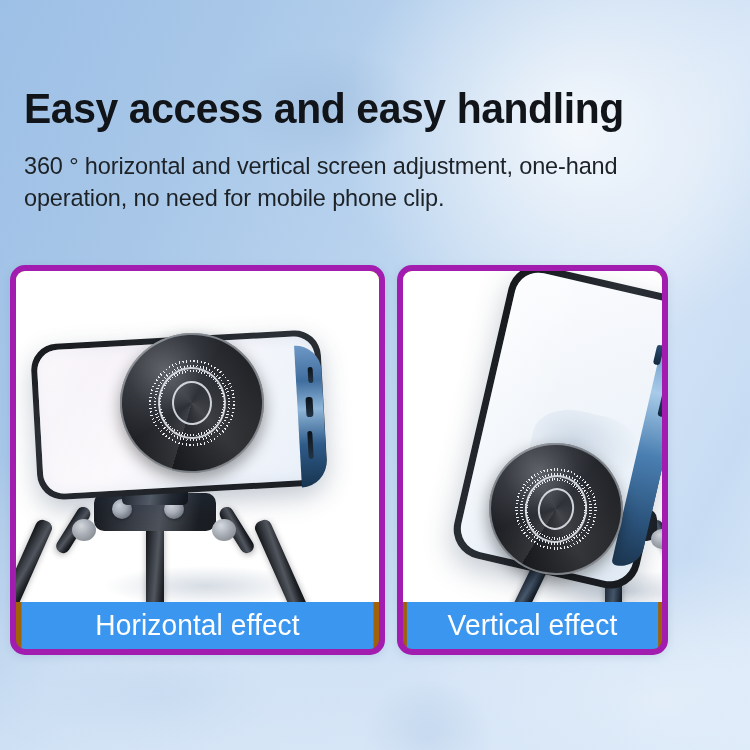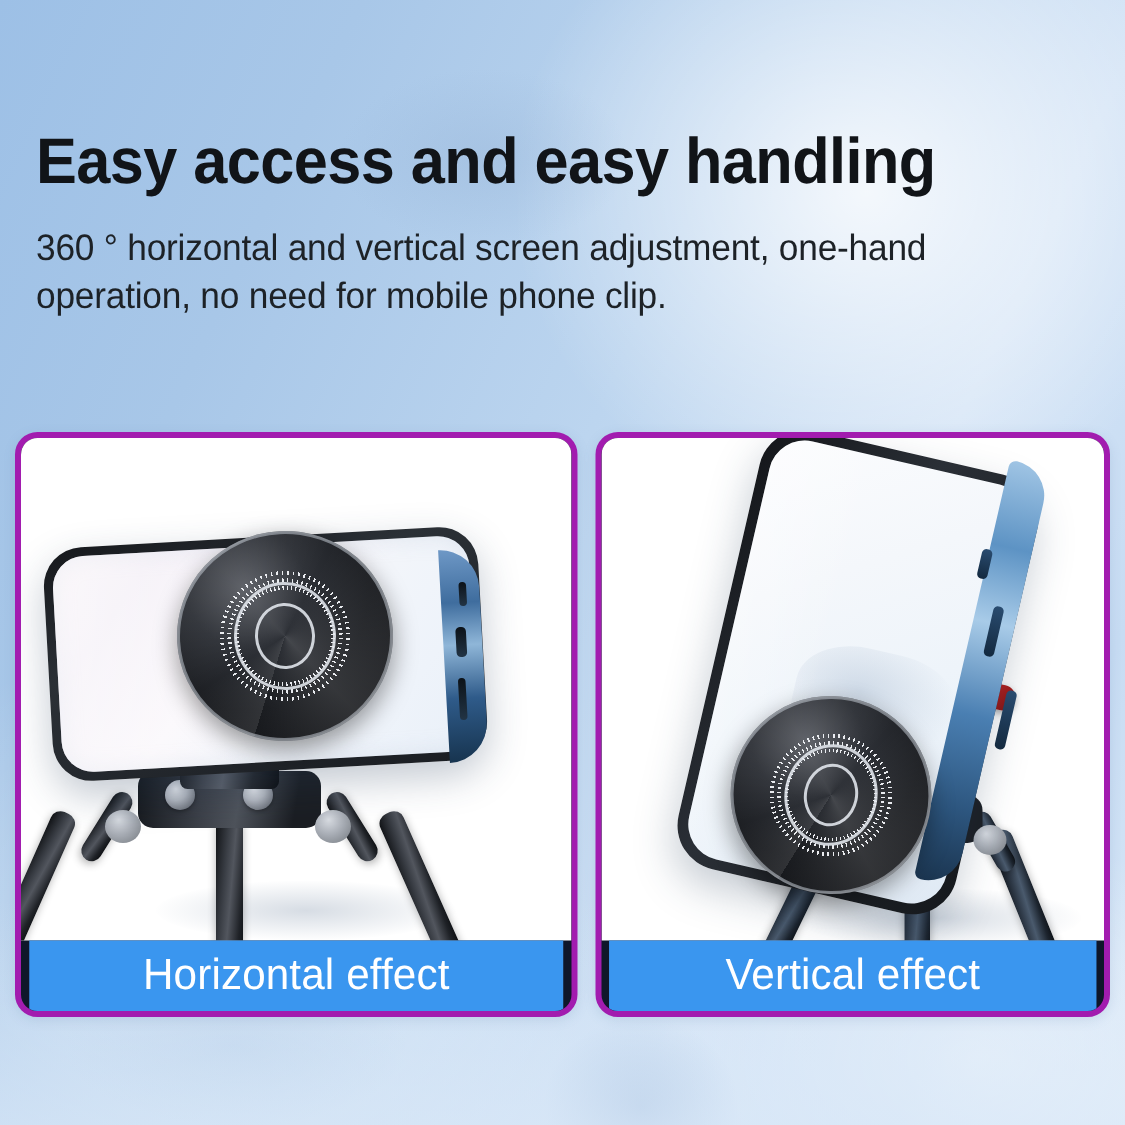--- a/index.html
+++ b/index.html
@@ -57,29 +57,29 @@
   .subtitle{
     position:absolute;left:24px;top:150px;width:700px;
     font-size:24.5px;line-height:32px;font-weight:400;
     color:#1d2227;letter-spacing:-.15px;
     transform:scaleX(.96);transform-origin:left center;
   }
   .subtitle .l2{display:block;}
 
   
   .panel{
-    position:absolute;top:288px;height:390px;
+    position:absolute;top:265px;height:390px;
     border-radius:15px;overflow:hidden;
-    background:#0f172a;
-    border:4px solid #a21caf;
+    background:#a16207;
+    border:6px solid #a21caf;
     box-sizing:border-box;
     box-shadow:0 2px 8px rgba(90,125,170,.18);
   }
   #panel-left{left:10px;width:375px;}
-  #panel-right{left:397px;width:343px;}
+  #panel-right{left:397px;width:271px;}
   .panel-photo{
     position:absolute;left:0;right:0;top:0;bottom:47px;
     overflow:hidden;background:#ffffff;
   }
   .caption{
     position:absolute;left:0;right:0;bottom:0;height:47px;
     background:#3a96ef;
     display:flex;align-items:center;justify-content:center;
     color:#ffffff;font-size:29px;font-weight:400;letter-spacing:.1px;
     transform:scaleX(.97);

